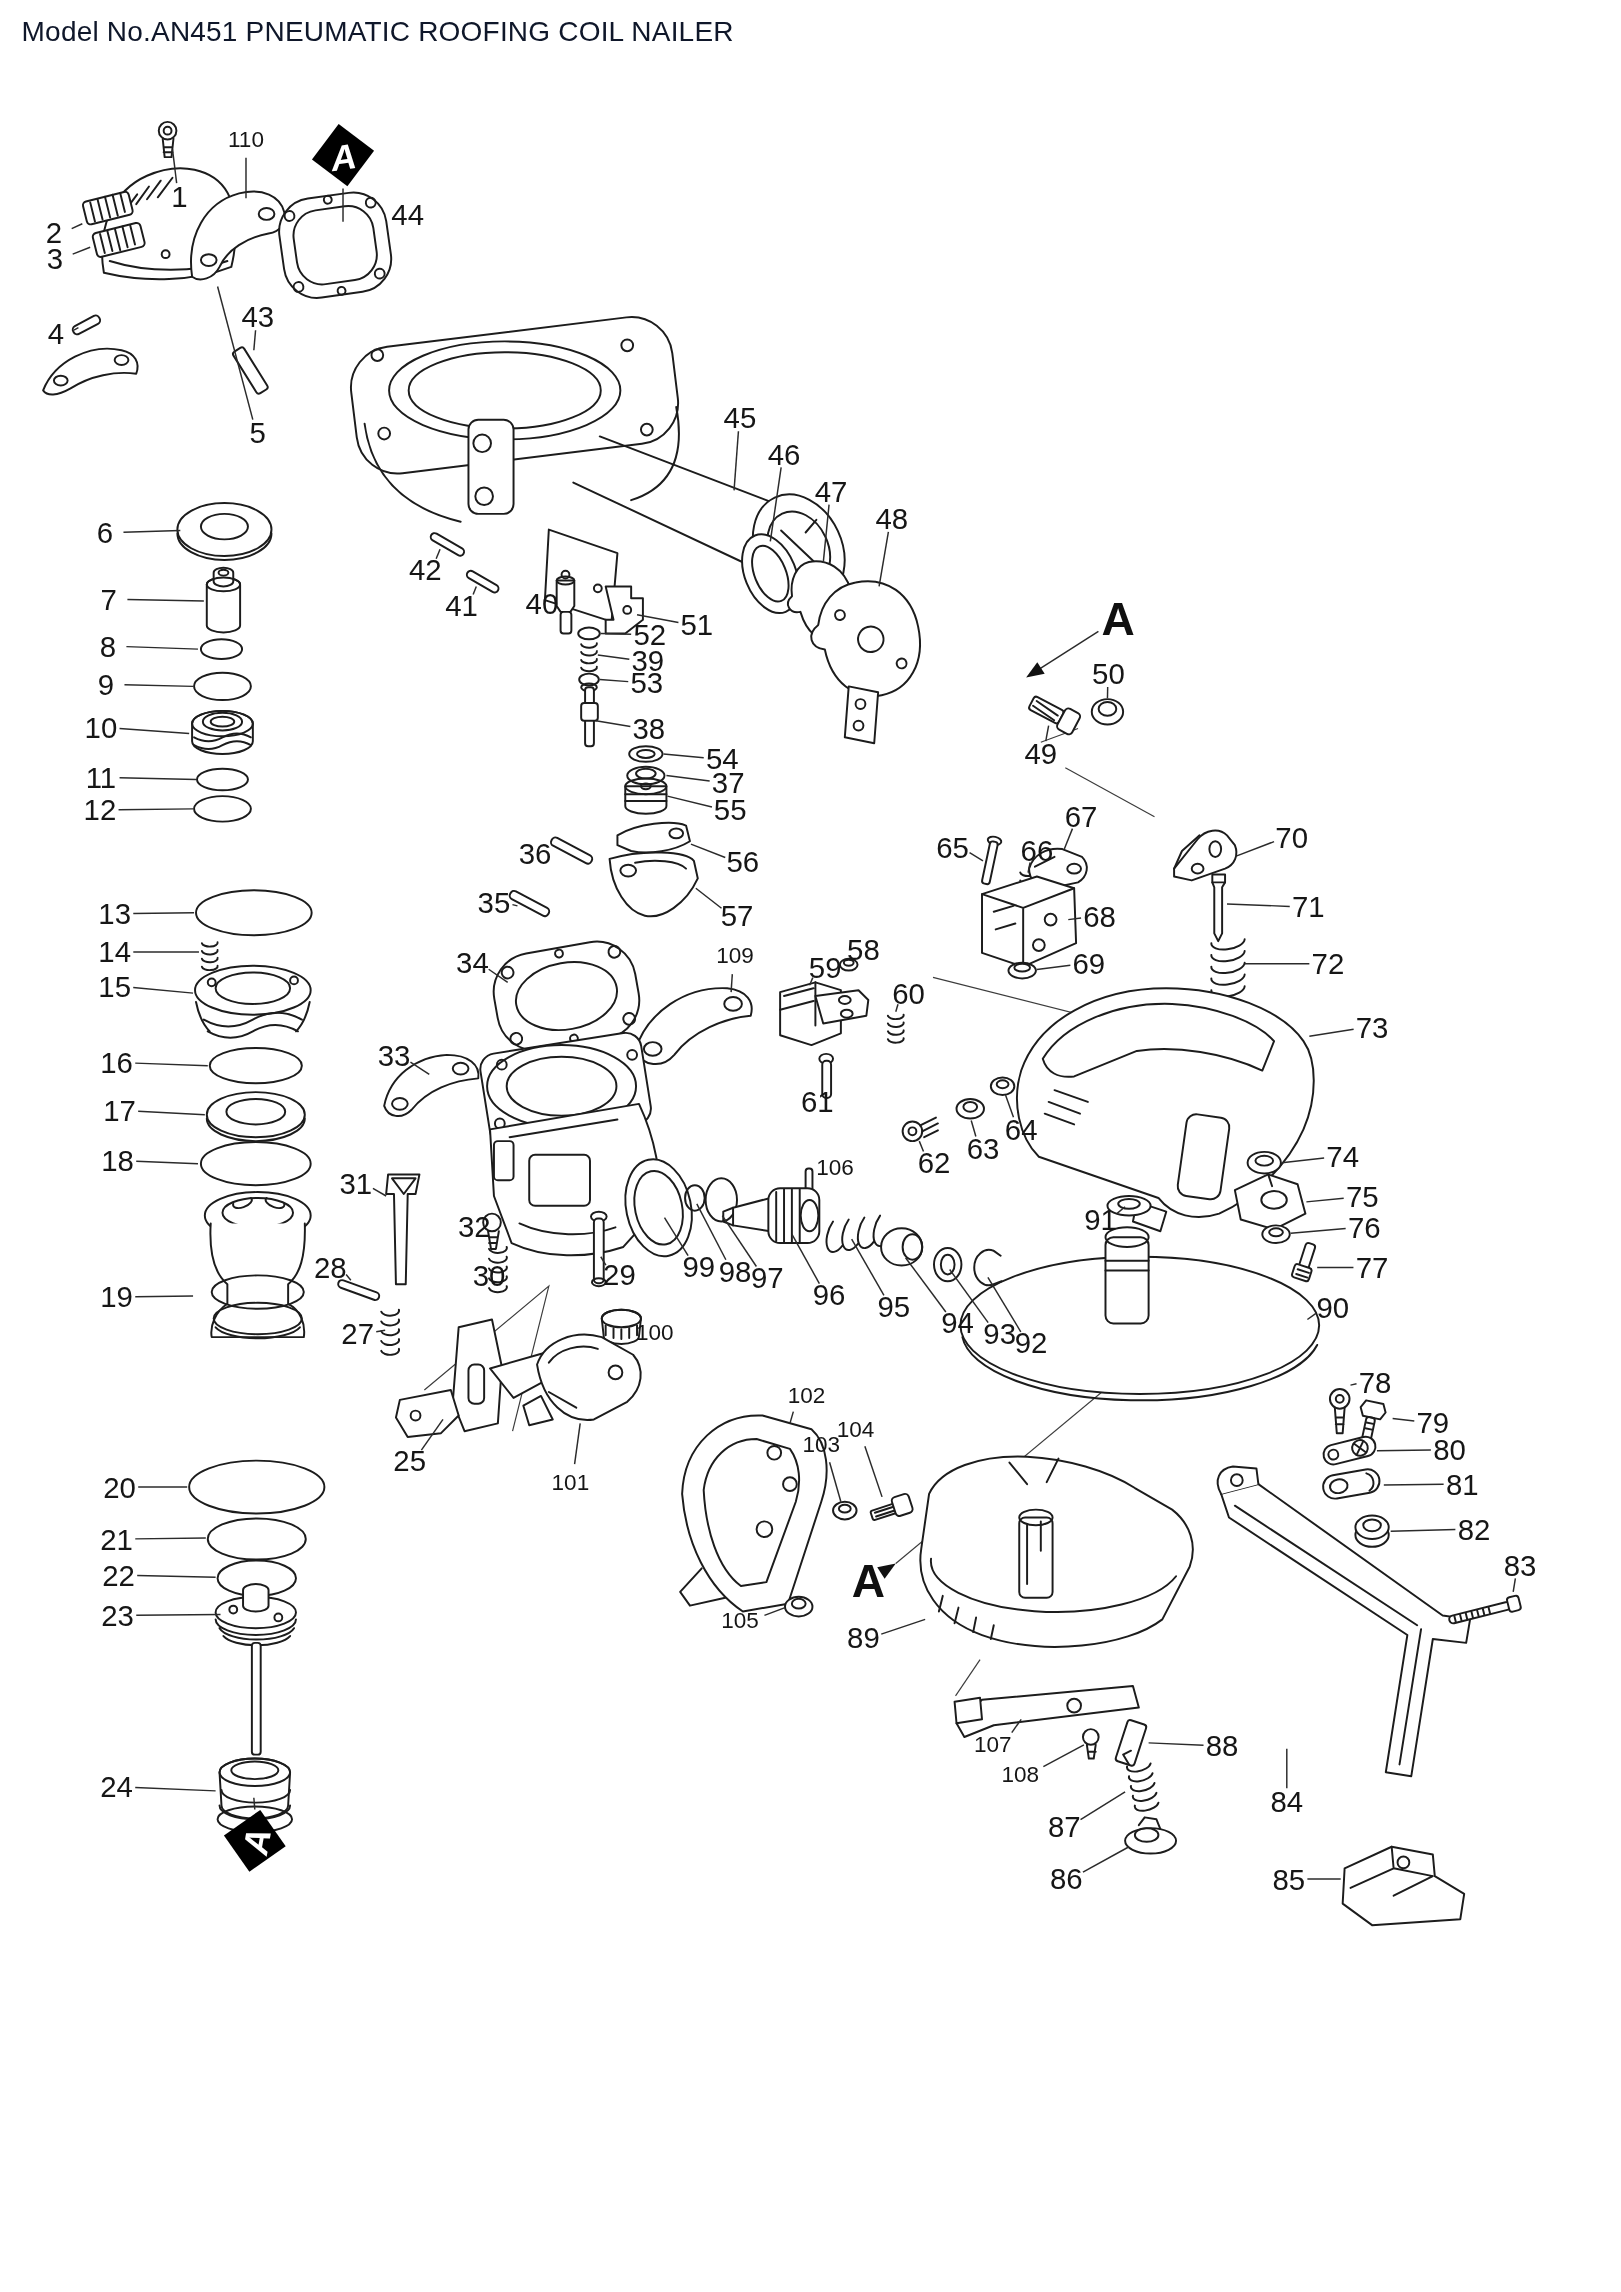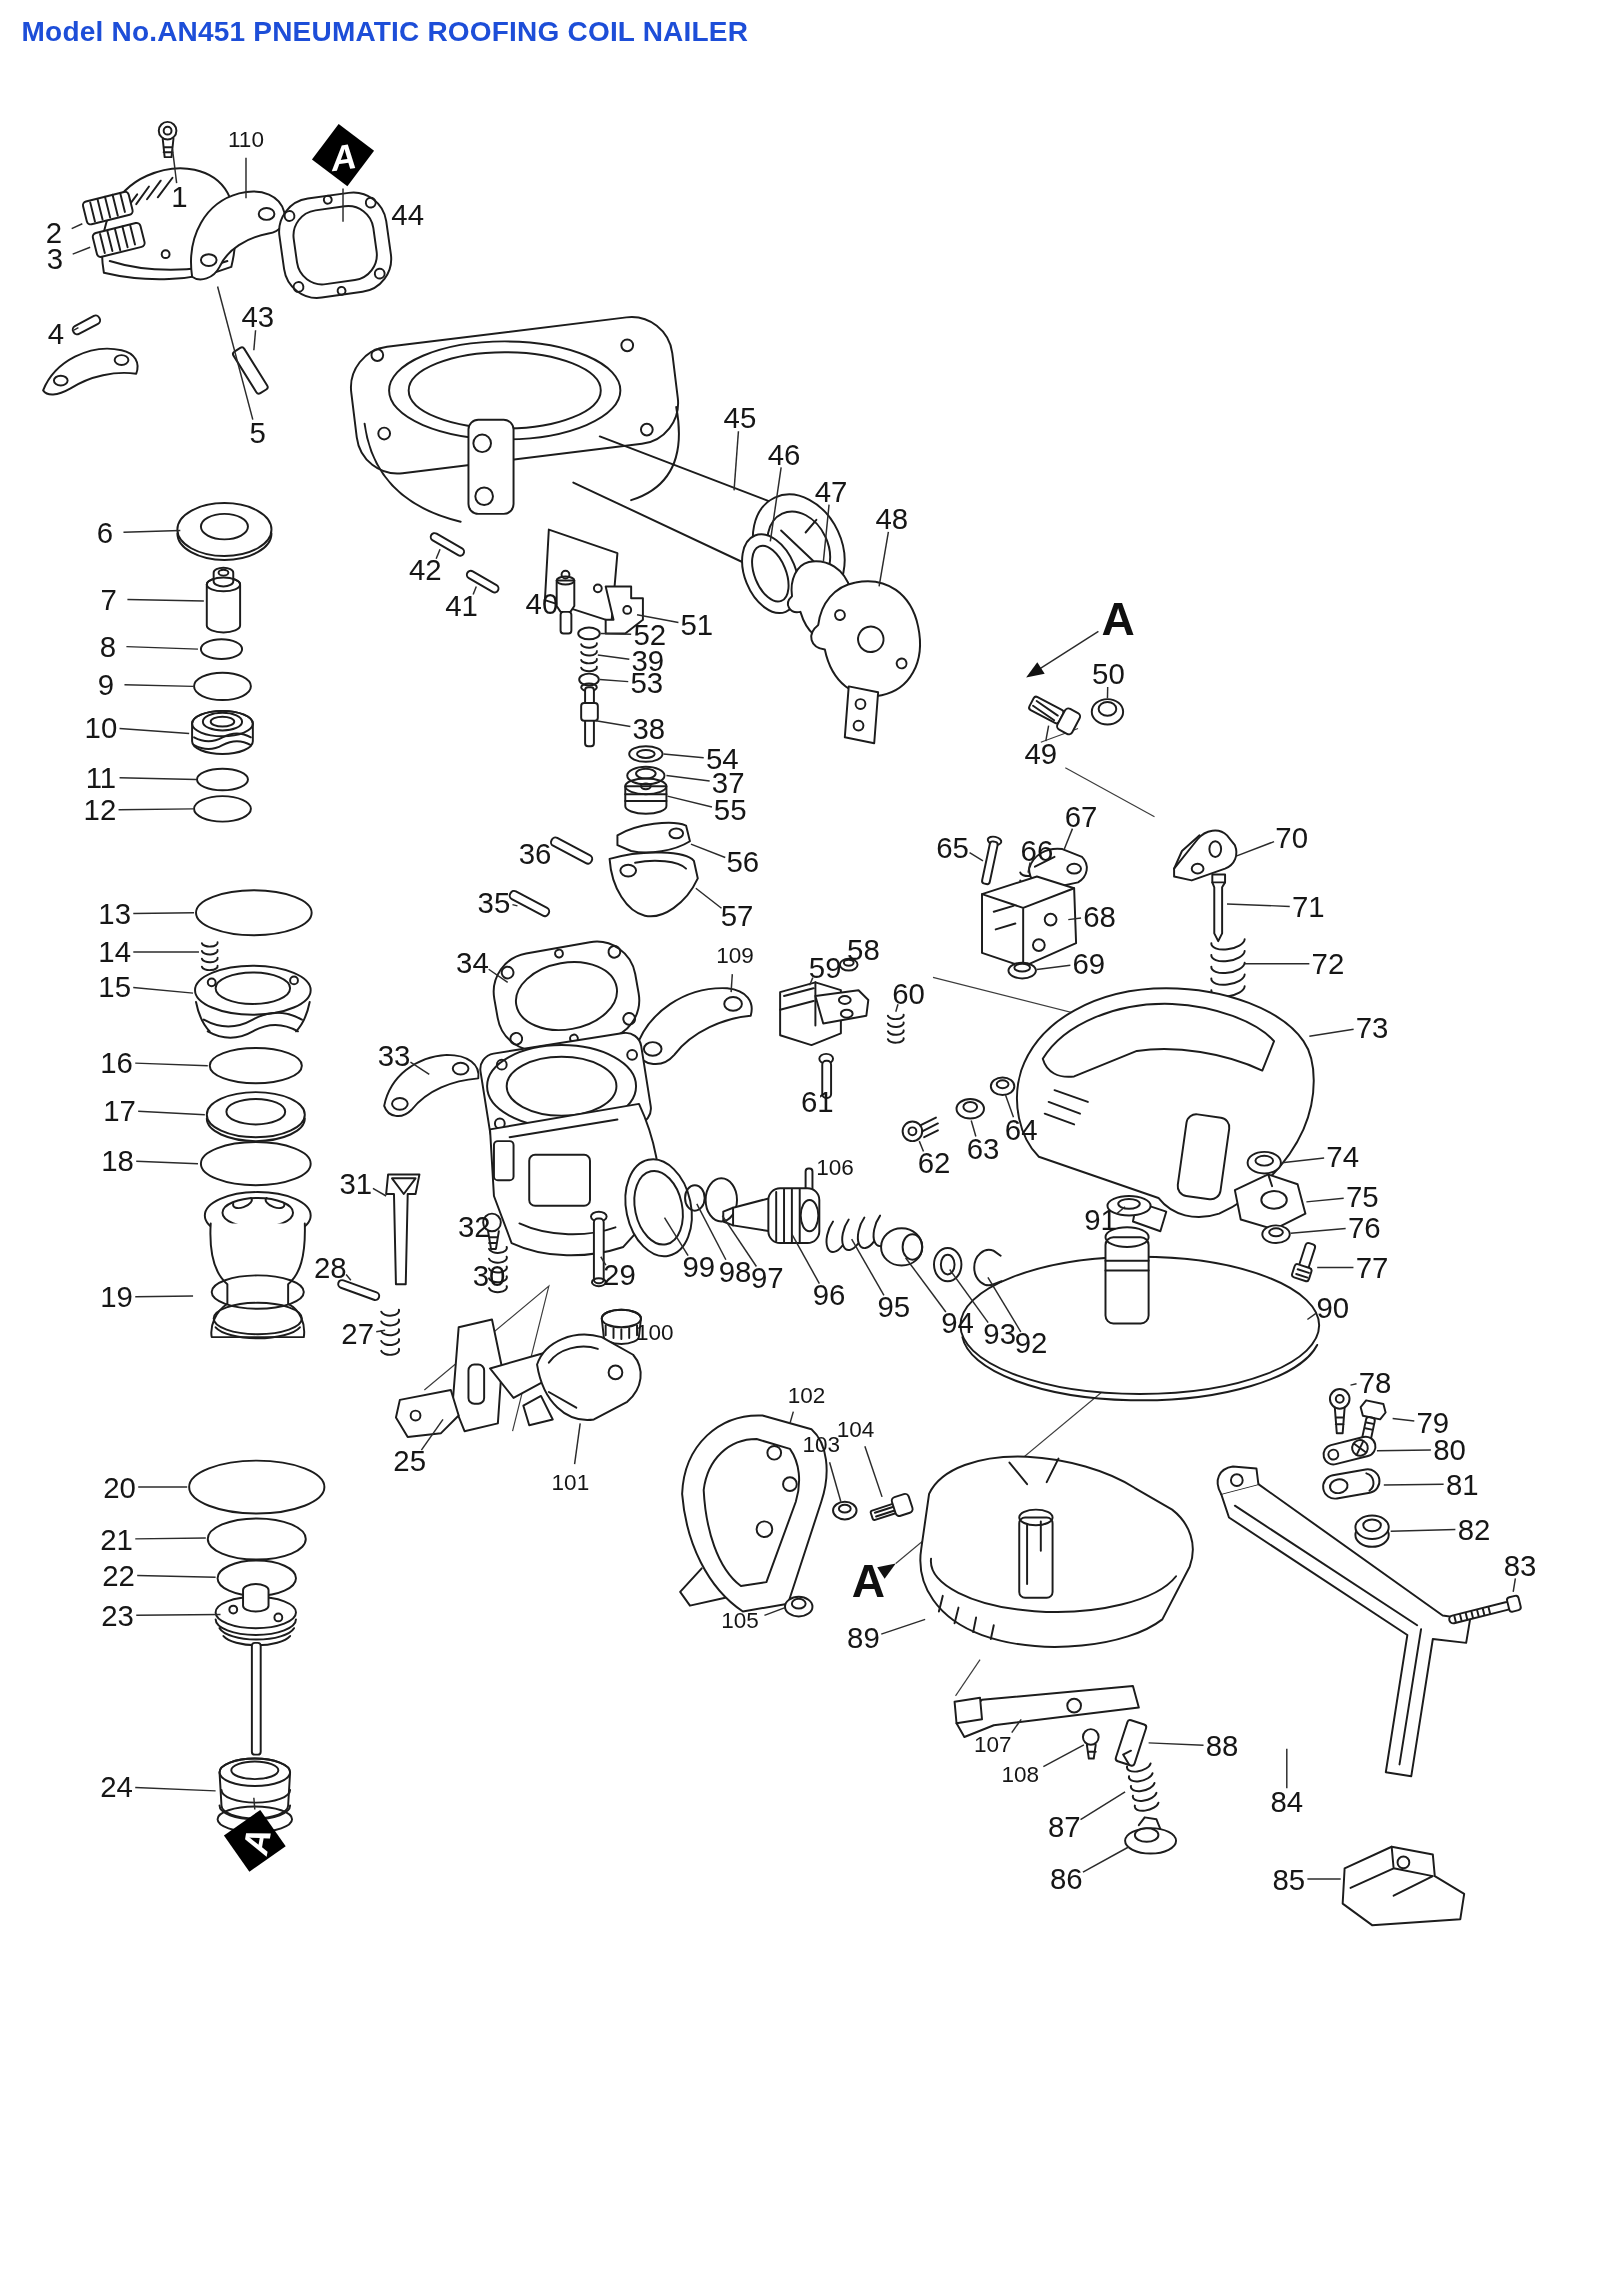--- a/index.html
+++ b/index.html
@@ -1,17 +1,17 @@
 <!DOCTYPE html>
 <html><head>
 <meta charset="utf-8">
 <style>
   html,body{margin:0;padding:0;background:#fff}
   .page{position:relative;width:1621px;height:2293px;background:#fff;overflow:hidden;font-family:"Liberation Sans",sans-serif}
-  .title{position:absolute;left:21.6px;top:15.7px;margin:0;font-size:28px;font-weight:700;color:#1d4ed8;letter-spacing:0.2px;white-space:nowrap}
+  .title{position:absolute;left:21.6px;top:15.7px;margin:0;font-size:28px;font-weight:400;color:#0f172a;letter-spacing:0.2px;white-space:nowrap}
   svg.diagram{position:absolute;left:0;top:0}
   .s{fill:none;stroke:#1c1c1c;stroke-width:2;stroke-linecap:round;stroke-linejoin:round}
   .sw{fill:#fff;stroke:#1c1c1c;stroke-width:2;stroke-linecap:round;stroke-linejoin:round}
   .thin{fill:none;stroke:#3c3c3c;stroke-width:1.2}
   .ldr{stroke:#2b2b2b;stroke-width:1.5}
   .lbl{font-family:"Liberation Sans",sans-serif;font-size:30px;fill:#161616}
   .lbl.sm{font-size:23px}
   .mk{font-family:"Liberation Sans",sans-serif;font-size:47px;font-weight:bold;fill:#101010}
   .logoA{font-family:"Liberation Sans",sans-serif;font-size:36px;font-weight:bold;font-style:italic;fill:#fff}
 </style>

